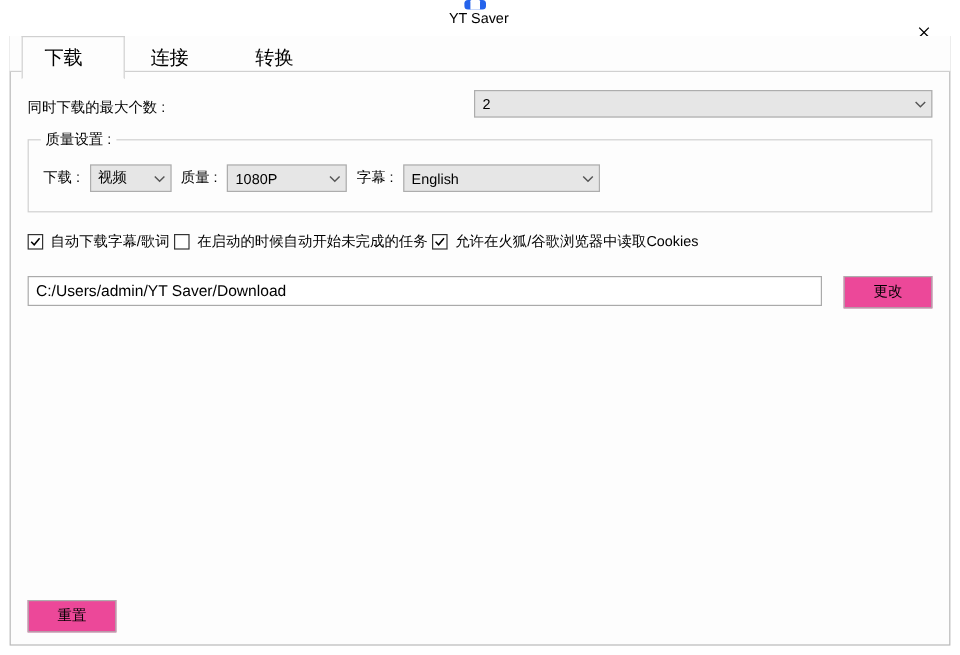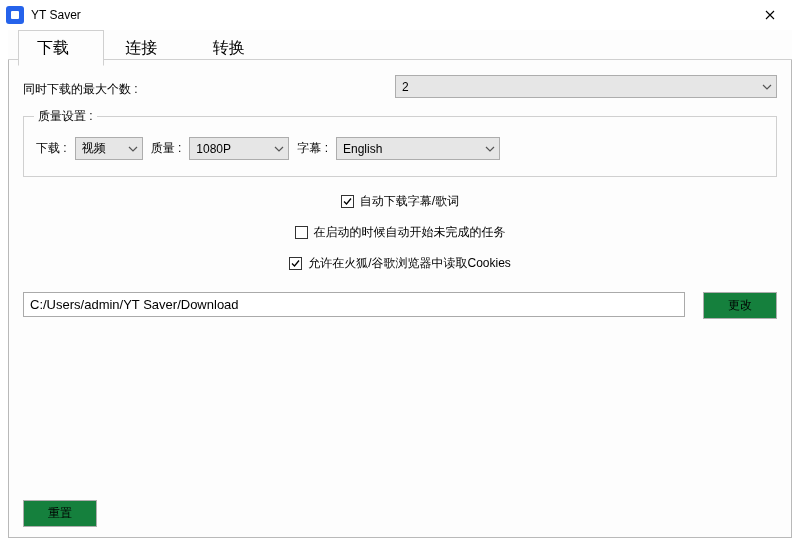--- a/index.html
+++ b/index.html
@@ -16,20 +16,21 @@
     position: relative;
   }
 
   
   .titlebar {
     height: 30px;
     display: flex;
     align-items: center;
     padding: 0 8px 0 6px;
     background: #fff;
+    flex-direction: column;
   }
   .titlebar .icon-app {
     width: 18px; height: 18px;
     border-radius: 3px;
     background: #2563eb;
     display: flex; align-items: center; justify-content: center;
     margin-right: 7px;
   }
   .titlebar .icon-app::before {
     content: "";
@@ -140,21 +141,21 @@
     padding: 0 4px;
     font-size: 12px;
   }
   .fieldset-row { display: flex; align-items: center; gap: 8px; margin-top: 6px;}
   .fieldset-row .lab { }
   .cb-type  { width: 68px; }
   .cb-qual  { width: 100px; }
   .cb-subt  { width: 164px; }
 
   
-  .checks { margin-top: 16px; display: flex; flex-direction: column; gap: 14px; align-items: center; }
+  .checks { margin-top: 16px; display: flex; flex-direction: row; gap: 4px; align-items: center; }
   .checkline { display: flex; align-items: center; cursor: pointer; gap: 6px; }
   .cb {
     width: 13px; height: 13px;
     border: 1px solid #333;
     display: inline-flex;
     align-items: center; justify-content: center;
     background: #fff;
   }
   .cb.checked svg { width: 11px; height: 11px; display:block;}
 
@@ -167,21 +168,21 @@
     border: 1px solid #aaa;
     padding: 0 6px;
     font-family: inherit;
     font-size: 13px;
     background: #fff;
   }
   .btn {
     height: 27px;
     min-width: 74px;
     border: 1px solid #adadad;
-    background: #15803d;
+    background: #ec4899;
     display: inline-flex;
     align-items: center;
     justify-content: center;
     padding: 2px 18px;
     cursor: pointer;
     font-size: 12px;
     font-family: Liberation Mono, monospace;
   }
 
   

